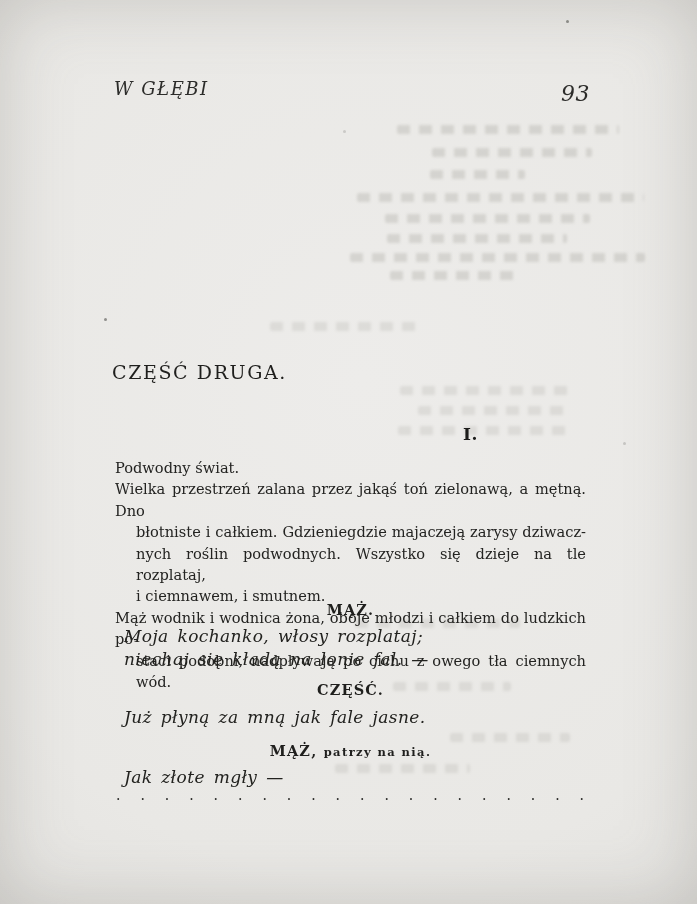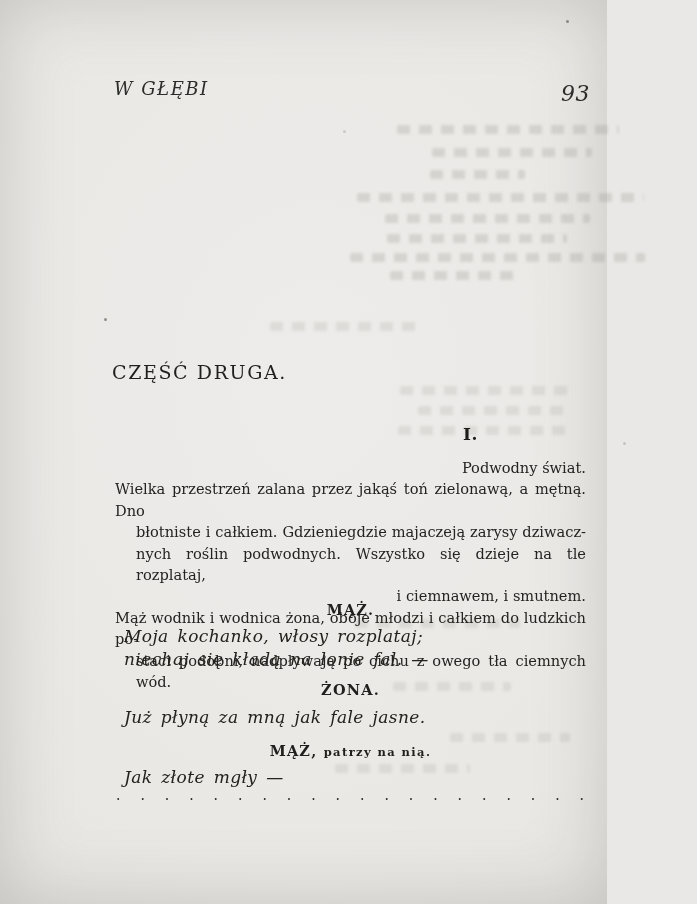--- a/index.html
+++ b/index.html
@@ -2,21 +2,21 @@
 <html><head>
 <meta charset="utf-8">
 <style>
   html,body{margin:0;padding:0;}
   body{
     width:697px;height:904px;overflow:hidden;
     font-family:"DejaVu Serif","Liberation Serif",serif;
     background:#e9e8e6;
   }
   .page{
-    position:relative;width:607px;height:904px;
+    position:relative;width:697px;height:904px;
     background:radial-gradient(ellipse 120% 100% at 52% 42%, #edecea 0%, #e9e8e5 55%, #e0dfdc 88%, #d8d7d4 100%);
     box-shadow:inset 0 0 70px rgba(110,108,100,.28);
     color:#242422;
   }
   
   .running-title{
     position:absolute;left:114px;top:78px;
     font-style:italic;font-size:18px;letter-spacing:1.5px;color:#2c2c2a;
   }
   .page-number{
@@ -30,21 +30,21 @@
   }
   .scene-number{
     position:absolute;left:463px;top:424px;
     font-size:17px;font-weight:700;letter-spacing:.5px;color:#1c1c1a;
   }
   
   .stage-block{
     position:absolute;left:115px;top:457px;width:471px;
     font-size:14.6px;line-height:21.4px;color:#232321;
   }
-  .sd-line{white-space:nowrap;text-align:right;}
+  .sd-line{white-space:nowrap;}
   .sd-line.indent{padding-left:21px;}
   .sd-line.just{white-space:normal;text-align:justify;text-align-last:justify;}
   
   .speaker{
     position:absolute;left:115px;width:471px;text-align:center;
     font-size:14.5px;letter-spacing:1.2px;color:#1f1f1d;font-weight:bold;
   }
   .speaker .small-direction{
     font-size:11.5px;letter-spacing:1.4px;
   }
@@ -111,21 +111,21 @@
     <div class="sd-line indent just">nych roślin podwodnych. Wszystko się dzieje na tle rozplataj,</div>
     <div class="sd-line indent">i ciemnawem, i smutnem.</div>
     <div class="sd-line just">Mąż wodnik i wodnica żona, oboje młodzi i całkiem do ludzkich po-</div>
     <div class="sd-line indent just">staci podobni, nadpływają po cichu z owego tła ciemnych wód.</div>
   </div>
 
   <div class="speaker" style="top:601px">MĄŻ.</div>
   <div class="verse" style="top:625px">Moja kochanko, włosy rozplataj;</div>
   <div class="verse" style="top:648px">niechaj się kładą na łonie fal. —</div>
 
-  <div class="speaker" style="top:681px">ŻONA.</div>
+  <div class="speaker" style="top:681px">CZĘŚĆ.</div>
   <div class="verse" style="top:706px">Już płyną za mną jak fale jasne.</div>
 
   <div class="speaker" style="top:742px">
     <span>MĄŻ,</span>
     <span class="small-direction">patrzy na nią.</span>
   </div>
   <div class="verse" style="top:766px">Jak złote mgły —</div>
 
   <div class="dots-line">. . . . . . . . . . . . . . . . . . . . .</div>
 

